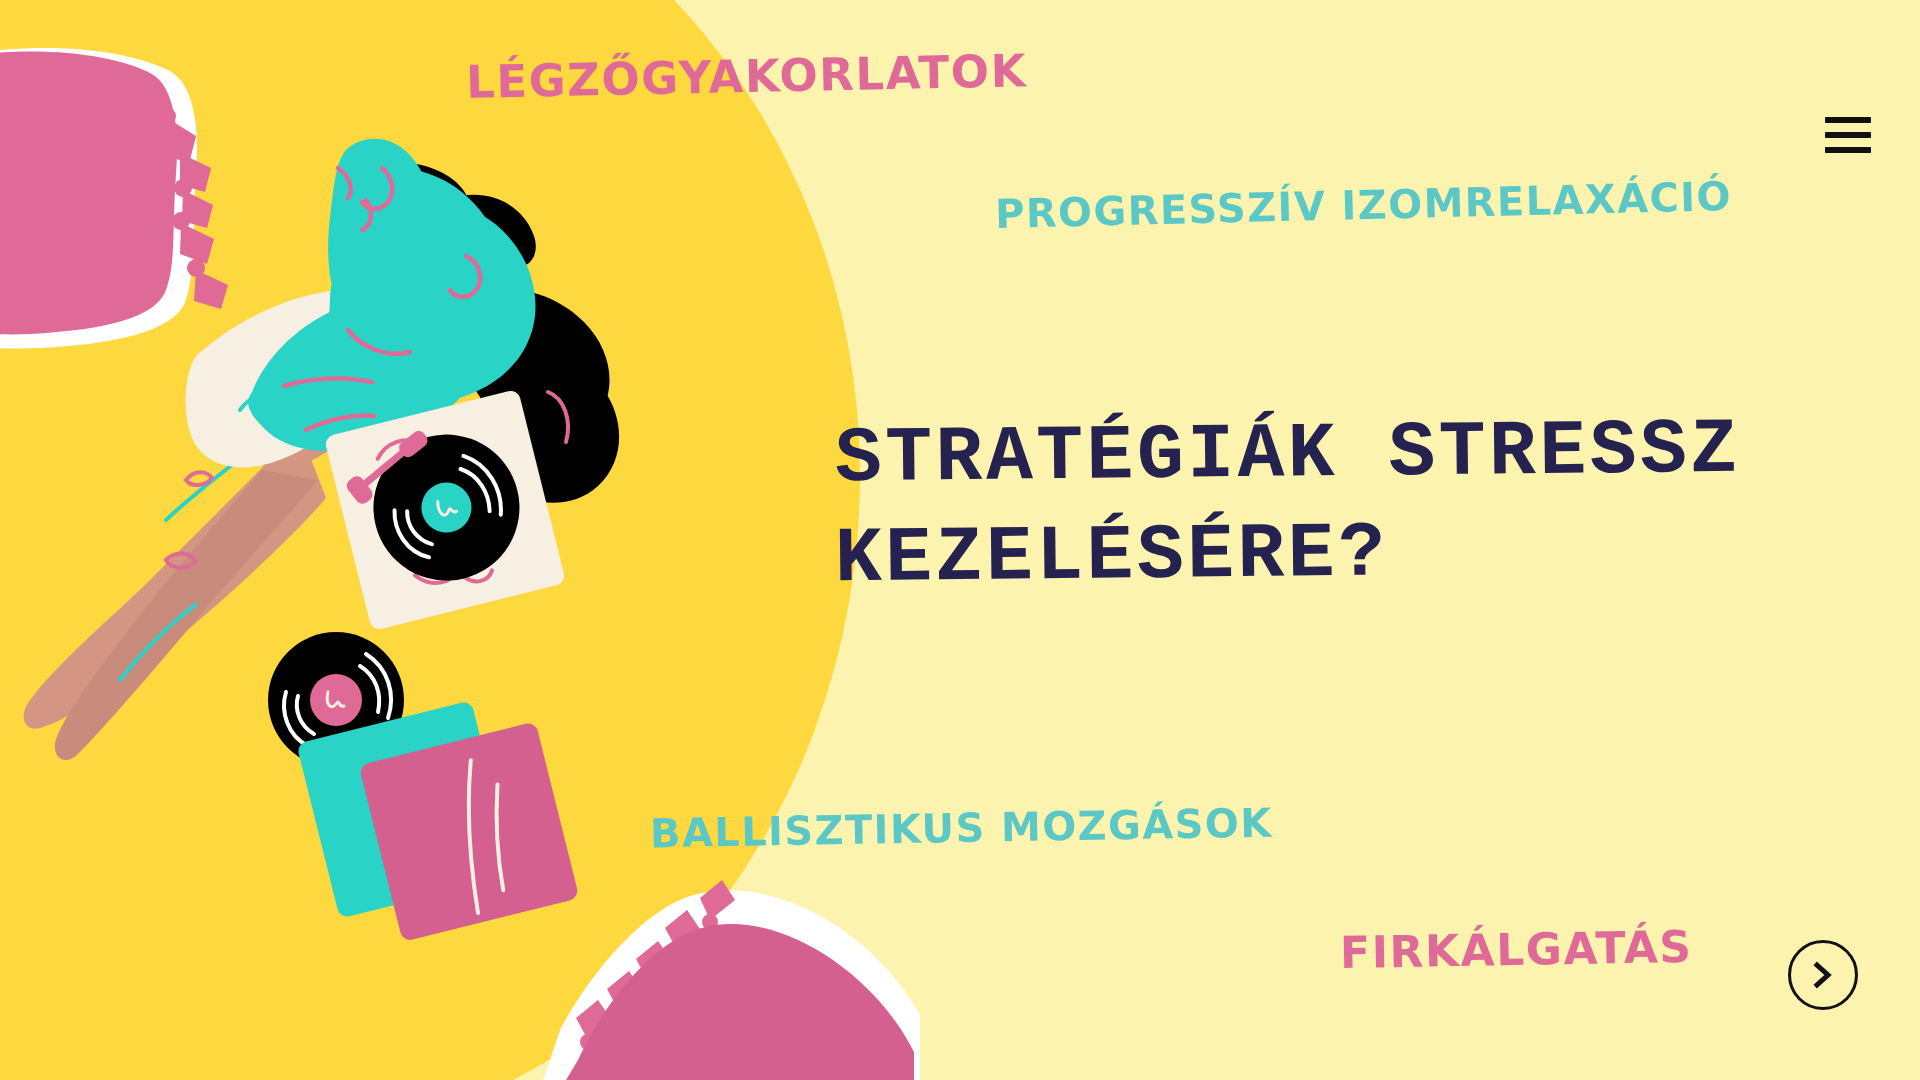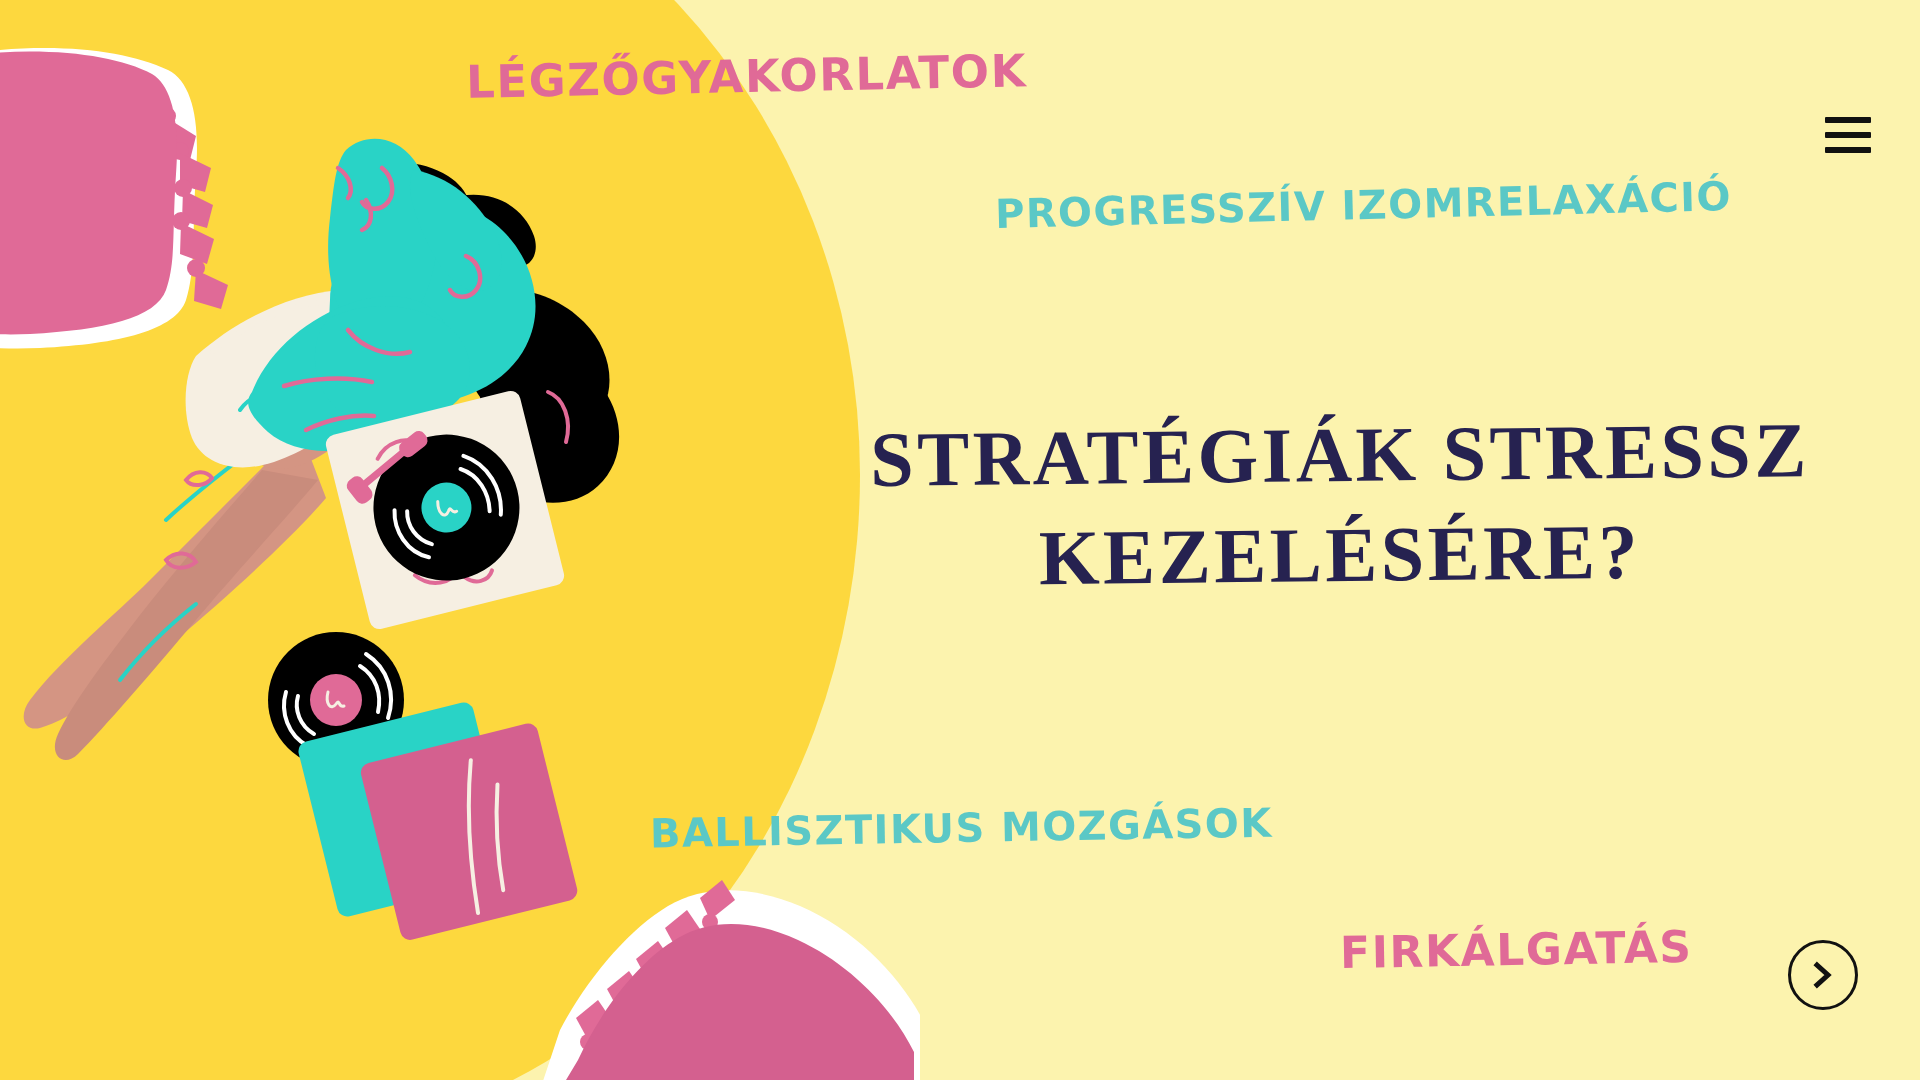--- a/index.html
+++ b/index.html
@@ -64,26 +64,25 @@
     color:#E06A97;
     transform:rotate(-1deg);
   }
 
   
   .headline {
     position:absolute;
     left:835px; top:405px;
     width:1010px;
     color:#262250;
-    font-family:Liberation Serif, serif;
+    font-family:Liberation Mono, monospace;
     font-weight:700;
     font-size:78px;
     line-height:1.28;
     letter-spacing:0.045em;
-    text-align:center;
   }
   .headline .hl {
     display:block;
   }
   .headline .hl-1 { transform:rotate(-0.6deg); }
   .headline .hl-2 { transform:rotate(-0.6deg); }
 
   
   #menu-button {
     position:absolute;

